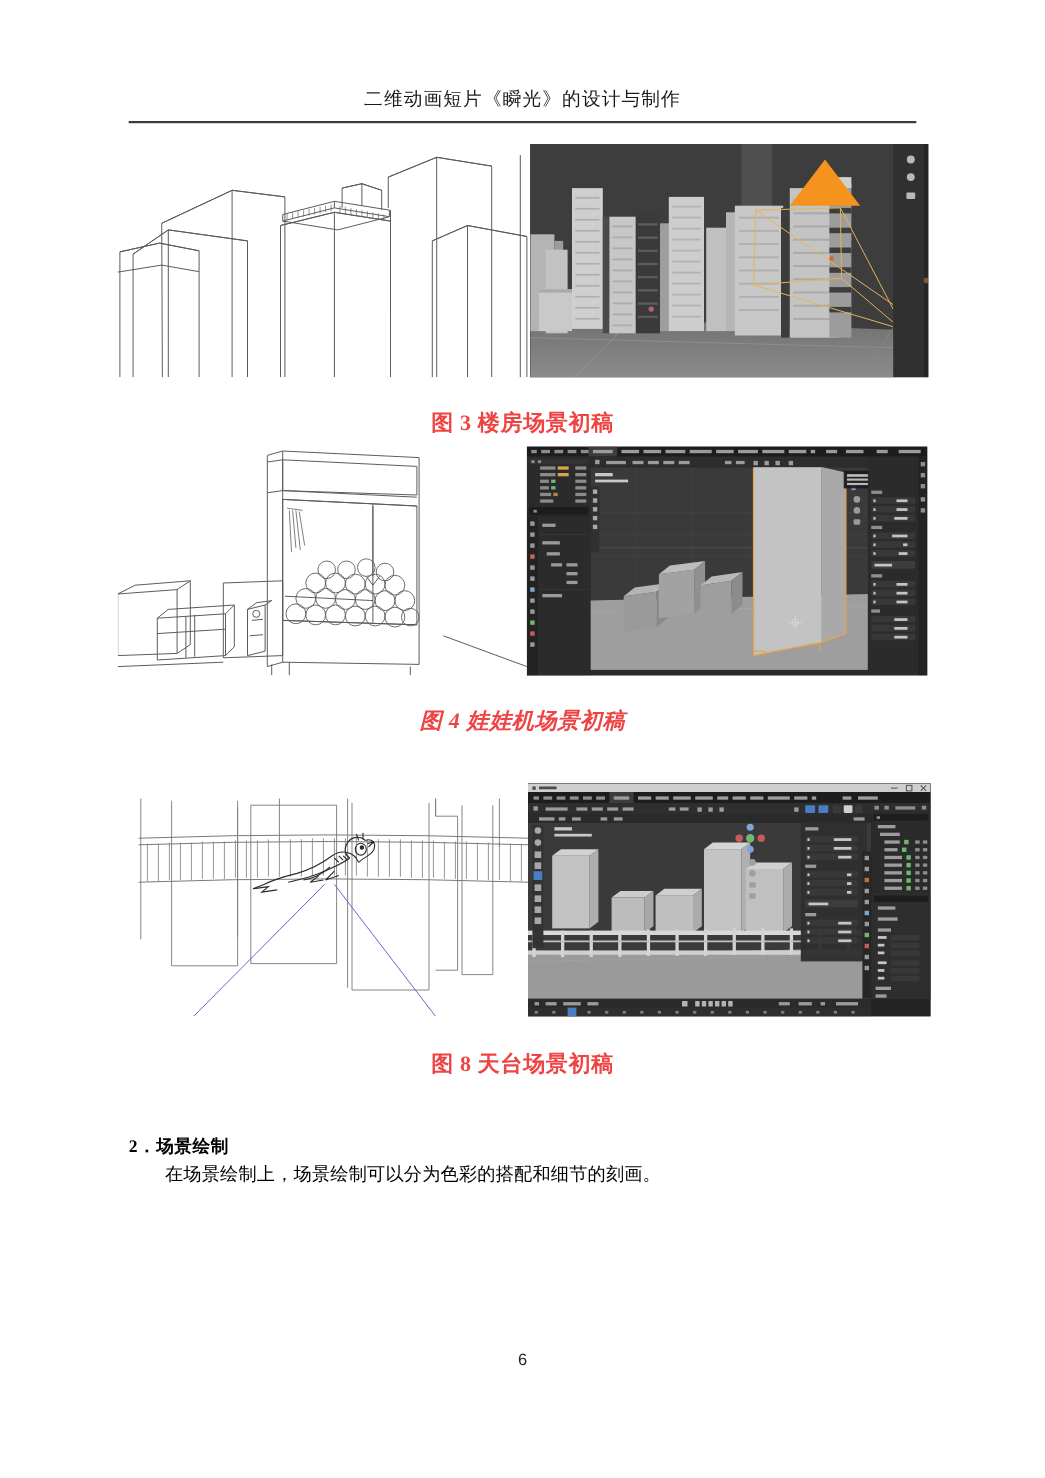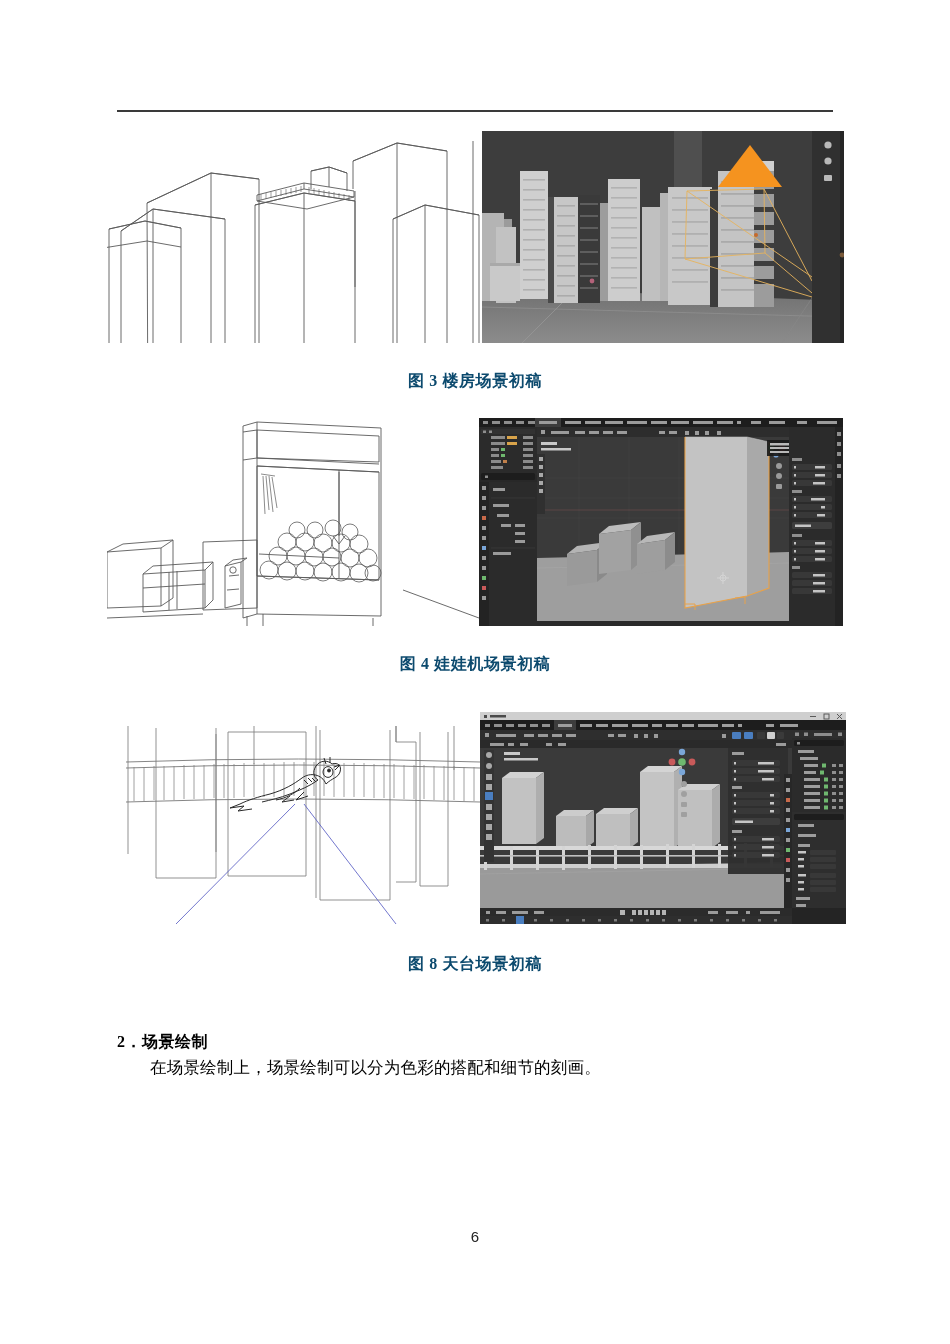--- a/index.html
+++ b/index.html
@@ -49,25 +49,25 @@
     position: absolute;
     left: 0; right: 0;
   }
   .fig-row {
     display: flex;
     justify-content: center;
     align-items: flex-start;
   }
   .fig-caption {
     text-align: center;
-    font-size: 16px;
+    font-size: 20px;
     font-weight: bold;
     letter-spacing: 0.6px;
     font-family: "Liberation Serif", "DejaVu Serif", serif;
-    color: #0c4a6e;
+    color: #ef4444;
   }
   .panel { position: relative; overflow: hidden; background:#fff; }
 
   
   .section-heading {
     position: absolute;
     left: 117px;
     font-size: 16px;
     font-weight: bold;
     letter-spacing: 0.5px;
@@ -92,20 +92,23 @@
     font-family: "Liberation Sans", sans-serif;
     font-size: 15px;
     color: #222;
   }
 </style>
 </head>
 <body>
 
 <div class="page">
 
+  <div class="header">
+    <span class="header-title">二维动画短片《瞬光》的设计与制作</span>
+  </div>
   <div class="header-rule"></div>
 
   <div class="figure" style="top:131px;">
     <div class="fig-row">
 
       <div class="panel" style="width:375px;height:212px;">
         <svg width="375" height="212" viewBox="0 0 375 212">
           <g fill="none" stroke="#5a5a5a" stroke-width="0.9">
 
             <path d="M2 300 L2 98 L38 90 L74 97 L74 300"></path>
@@ -302,21 +305,21 @@
             <rect x="342" y="44" width="8" height="6" rx="1"></rect>
           </g>
           <rect x="358" y="0" width="4" height="212" fill="#262626"></rect>
           <circle cx="360" cy="124" r="2.4" fill="#7a5a3a"></circle>
         </svg>
       </div>
     </div>
     <div class="fig-caption" style="margin-top:28px;">图 3  楼房场景初稿</div>
   </div>
 
-  <div class="figure" style="top:418px;">
+  <div class="figure" style="top:406px;font-style:italic;">
     <div class="fig-row">
 
       <div class="panel" style="width:372px;height:208px;">
         <svg width="372" height="208" viewBox="0 0 372 208">
           <g fill="none" stroke="#5a5a5a" stroke-width="0.9">
 
             <path d="M296 172 L372 200"></path>
             <path d="M0 200 L96 196"></path>
 
             <path d="M0 134 L54 130 L54 188 L0 190 Z"></path>

